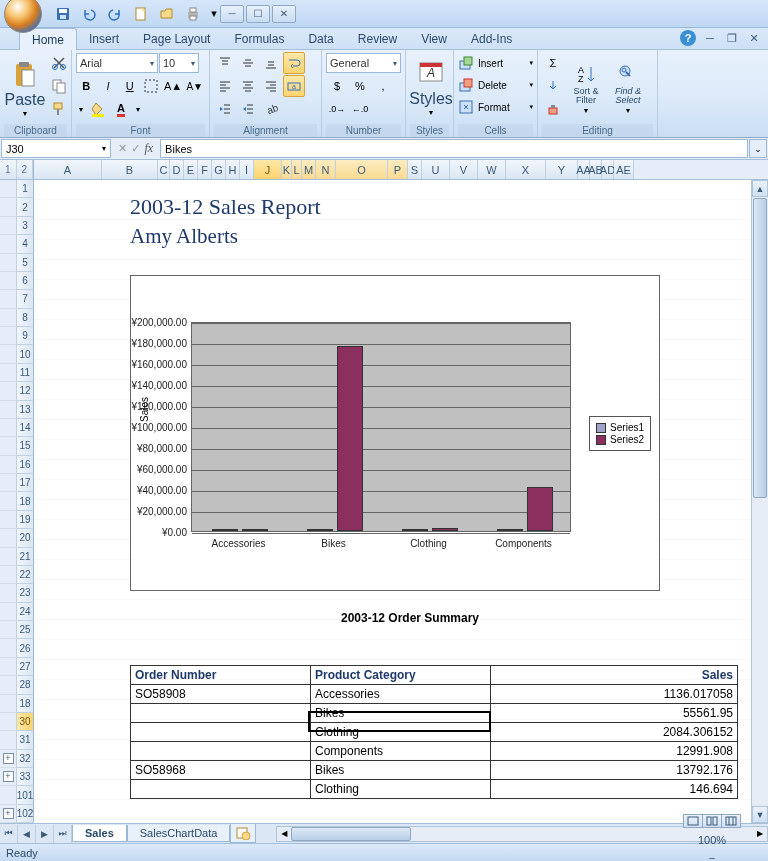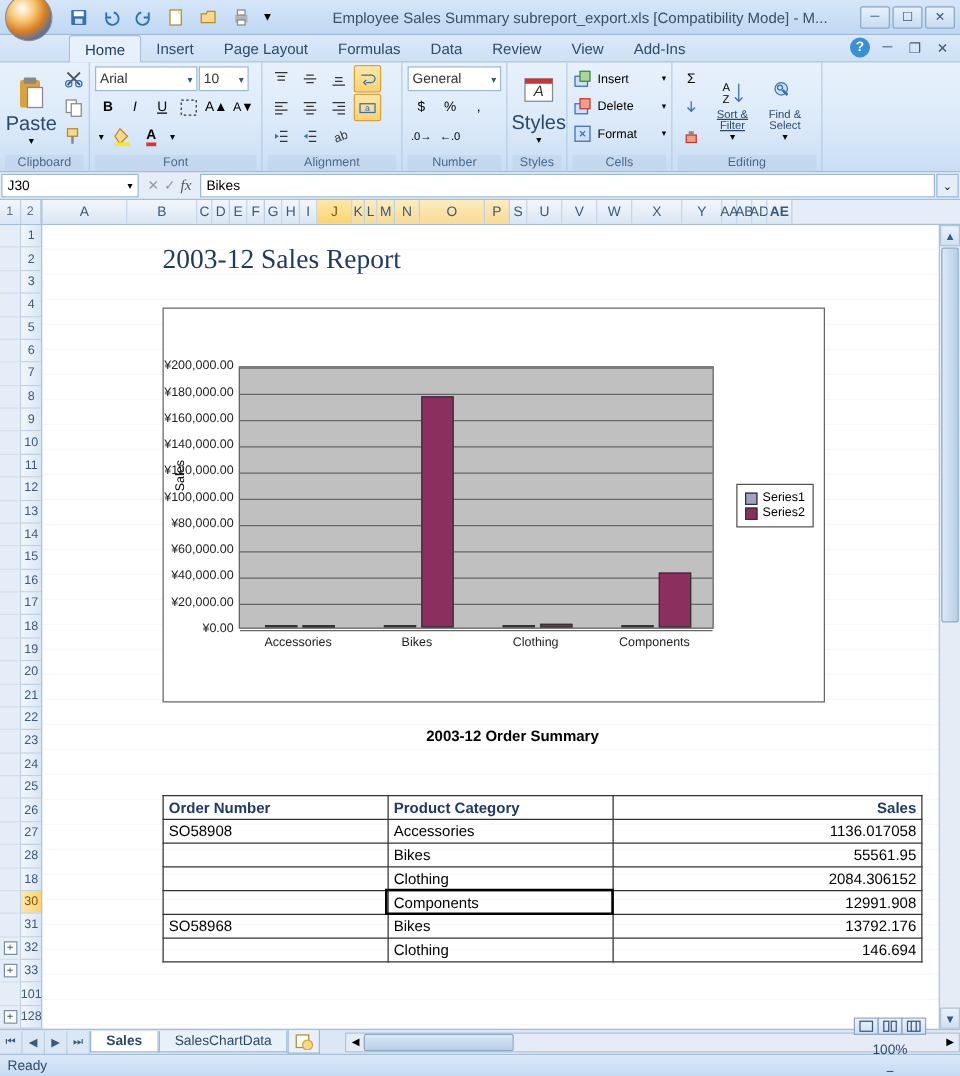--- a/index.html
+++ b/index.html
@@ -8,21 +8,21 @@
 
 .titlebar { height: 28px; background: linear-gradient(#d6e6f9, #bfd8f3); display: flex; align-items: center; border-bottom: 1px solid #9ab8d8; }
 .office-btn { width: 38px; height: 38px; margin: 2px 4px; border-radius: 50%; background: radial-gradient(circle at 35% 30%, #fff, #f7c56f 30%, #d87d1e 55%, #3f6fb5 80%); border: 1px solid #8a8a8a; position: relative; z-index: 10; }
 .qat { display: flex; gap: 4px; margin-left: 6px; }
 .qat svg { width: 16px; height: 16px; }
 .title-text { flex: 1; text-align: center; color: #3b4f66; font-size: 12px; margin-left: 20px; }
 .win-controls { display: flex; gap: 2px; margin-right: 4px; }
 .win-btn { width: 24px; height: 18px; background: linear-gradient(#e8f1fb,#c8dcf1); border: 1px solid #8fa9c5; border-radius: 2px; display:flex; align-items:center; justify-content:center; font-family: Marlett, sans-serif; font-size:10px; color:#3a5a7a; }
 
 
-.ribbon-tabs { height: 22px; background: linear-gradient(#dbe9f9,#cde0f5); display: flex; align-items: center; padding-left: 55px; font-size: 12px; border-bottom: 1px solid #a6bfd8; position: relative; }
+.ribbon-tabs { height: 22px; background: linear-gradient(#dbe9f9,#cde0f5); display: flex; align-items: center; padding-left: 19px; font-size: 12px; border-bottom: 1px solid #a6bfd8; position: relative; }
 .ribbon-tab { padding: 4px 12px 3px; color: #2d4a6c; cursor: default; }
 .ribbon-tab.active { background: #e8f1fb; border: 1px solid #a6bfd8; border-bottom: none; border-radius: 3px 3px 0 0; color: #1a3a5c; }
 .help-icons { position: absolute; right: 6px; top: 2px; display:flex; gap:6px; align-items:center; }
 .help-icons div { width:16px; height:16px; display:flex; align-items:center; justify-content:center; font-size:11px; color:#3a5a7a; }
 
 
 .ribbon { height: 88px; background: linear-gradient(#e8f1fb 0%, #dae9f9 60%, #c9ddf3 100%); display:flex; border-bottom:1px solid #8fa9c5; }
 .group { border-right:1px solid #b8cde3; padding:2px 4px 0; display:flex; flex-direction:column; position:relative; }
 .group-label { text-align:center; font-size:10px; color:#4a6a8c; padding:1px 0; background:rgba(180,200,225,.3); border-radius:2px; margin-top:auto; width:100%; }
 .group-body { display:flex; gap:2px; flex:1; }
@@ -151,21 +151,20 @@
       </div>
     <div class="small-btn">
         <svg viewBox="0 0 16 16">
           <rect x="3" y="6" width="10" height="6" fill="#b5b5b5"></rect>
           <rect x="5" y="2" width="6" height="4" fill="#fff" stroke="#888"></rect>
           <rect x="5" y="10" width="6" height="4" fill="#fff" stroke="#888"></rect>
         </svg>
       </div>
     <div class="small-btn" style="width:12px;">▾</div>
   </div>
-  <div class="title-text">Employee Sales Summary subreport_export.xls [Compatibility Mode] - M...</div>
   <div class="win-controls">
     <div class="win-btn">─</div>
     <div class="win-btn">☐</div>
     <div class="win-btn">✕</div>
   </div>
 </div>
 
 <div class="ribbon-tabs">
   <div class="ribbon-tab active">Home</div>
   <div class="ribbon-tab">Insert</div>
@@ -438,24 +437,24 @@
               <rect x="5" y="3" width="4" height="3" fill="#888"></rect>
             </svg>
           </div>
       </div>
       <div class="big-btn" style="width:40px;">
         <svg width="22" height="22">
             <text x="3" y="10" font-size="9">A</text>
             <text x="3" y="19" font-size="9">Z</text>
             <path d="M16 4 L16 18 M13 15 L16 18 L19 15" fill="none" stroke="#2a6fc5"></path>
           </svg>
-        <span class="lbl" style="font-size:9px;text-decoration:underline;">Sort &amp; Filter</span>
+        <span class="lbl" style="font-size:9px;">Sort &amp; Filter</span>
           <span style="font-size:7px;">▼</span>
       </div>
-      <div class="big-btn" style="width:40px;">
+      <div class="big-btn" style="width:40px;font-style:italic;">
         <svg width="22" height="22">
             <circle cx="8" cy="8" r="5" fill="#cde2f8" stroke="#3a6fb5"></circle>
             <circle cx="7" cy="7" r="2" fill="none" stroke="#3a6fb5"></circle>
             <line x1="9" y1="9" x2="13" y2="13" stroke="#3a6fb5" stroke-width="2"></line>
           </svg>
         <span class="lbl" style="font-size:9px;">Find &amp; Select</span>
           <span style="font-size:7px;">▼</span>
       </div>
     </div>
     <div class="group-label">Editing</div>
@@ -502,21 +501,21 @@
       <div class="ch range" style="width: 20px;">P</div>
       <div class="ch" style="width: 14px;">S</div>
       <div class="ch" style="width: 28px;">U</div>
       <div class="ch" style="width: 28px;">V</div>
       <div class="ch" style="width: 28px;">W</div>
       <div class="ch" style="width: 40px;">X</div>
       <div class="ch" style="width: 32px;">Y</div>
       <div class="ch" style="width: 12px;">AA</div>
       <div class="ch" style="width: 12px;">AB</div>
       <div class="ch" style="width: 12px;">AD</div>
-      <div class="ch" style="width: 20px; font-weight: bold;">AE</div>
+      <div class="ch" style="width: 20px;">AE</div>
     </div>
 </div>
 
 <div class="sheet-wrap">
   <div class="row-headers" id="rowheaders">
       <div class="rh-pair">
         <div class="outline"></div>
         <div class="num">1</div>
       </div>
       <div class="rh-pair">
@@ -652,21 +651,21 @@
         <div class="num">33</div>
       </div>
       <div class="rh-pair">
         <div class="outline"></div>
         <div class="num">101</div>
       </div>
       <div class="rh-pair">
         <div class="outline">
           <div class="outline-plus">+</div>
         </div>
-        <div class="num">128</div>
+        <div class="num">102</div>
       </div>
     </div>
   <div class="grid-area">
     <div id="ghostrows">
         <div class="ghost-row"></div>
         <div class="ghost-row"></div>
         <div class="ghost-row"></div>
         <div class="ghost-row"></div>
         <div class="ghost-row"></div>
         <div class="ghost-row"></div>
@@ -693,20 +692,21 @@
         <div class="ghost-row"></div>
         <div class="ghost-row"></div>
         <div class="ghost-row"></div>
         <div class="ghost-row"></div>
         <div class="ghost-row"></div>
         <div class="ghost-row"></div>
         <div class="ghost-row"></div>
       </div>
     <div class="report">
       <div class="rpt-title">2003-12 Sales Report</div>
+      <div class="rpt-sub">Amy Alberts</div>
       <div class="chart-box">
         <div class="ylabel">Sales</div>
         <div class="plot-area" id="plot">
             <div class="grid-line" style="top: 210px;"></div>
             <div class="grid-line" style="top: 189px;"></div>
             <div class="grid-line" style="top: 168px;"></div>
             <div class="grid-line" style="top: 147px;"></div>
             <div class="grid-line" style="top: 126px;"></div>
             <div class="grid-line" style="top: 105px;"></div>
             <div class="grid-line" style="top: 84px;"></div>

